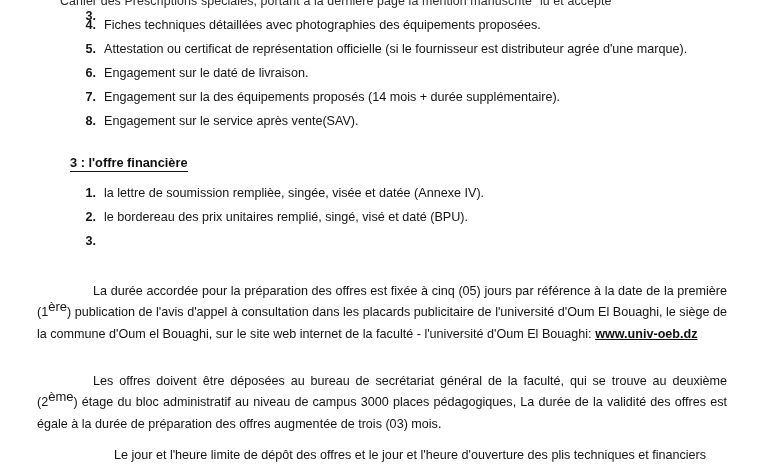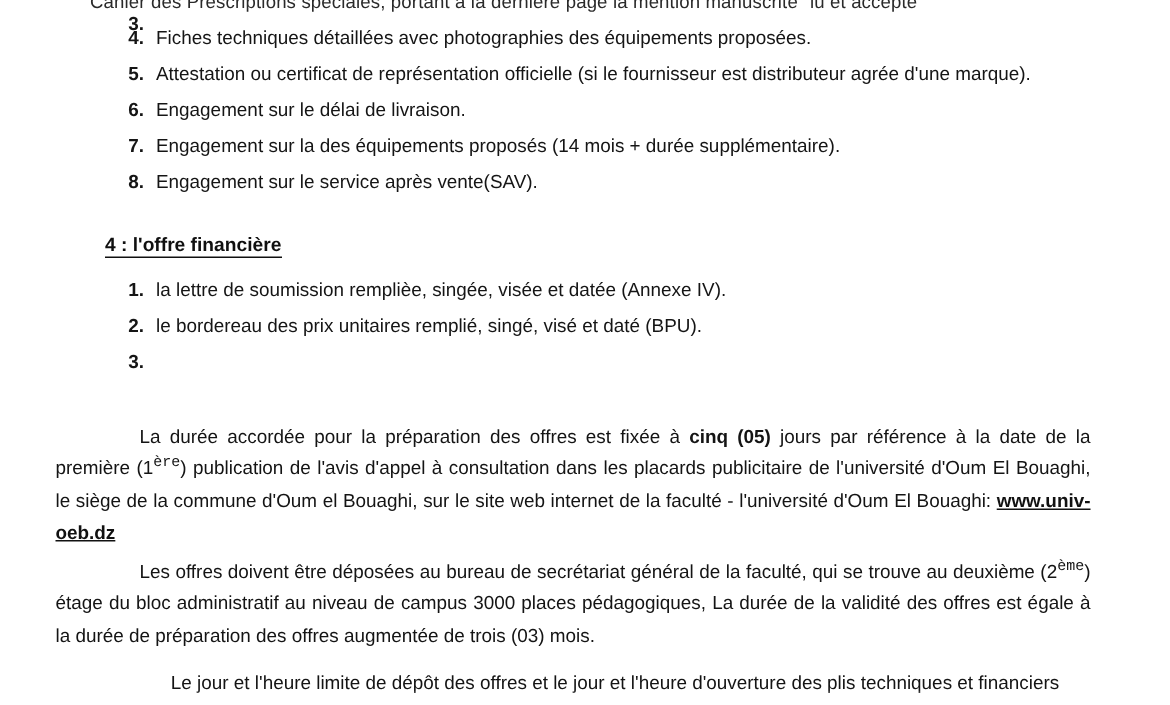--- a/index.html
+++ b/index.html
@@ -96,27 +96,26 @@
     font-size: 12.6px;
     line-height: 21.5px;
     color: #141414;
     text-align: center;
   }
   .para .indent {
     display: inline-block;
     width: 56px;
   }
   .para b {
-    font-weight: bold;
+    font-weight: normal;
   }
   sup {
-    font-size: 10px;
+    font-size: 13px;
     vertical-align: super;
     line-height: 0;
-    font-family: Liberation Mono, monospace;
   }
   .link {
     color: #111111;
     font-weight: bold;
     text-decoration: underline;
   }
 
   .para-1 { top: 268px; }
   .para-2 { top: 358px; }
   .para-3 { top: 432px; }
@@ -160,34 +159,34 @@
     <li>
       <span class="num">4.</span>
       <span>Fiches techniques détaillées  avec photographies  des équipements proposées.</span>
     </li>
     <li>
       <span class="num">5.</span>
       <span>Attestation ou certificat de représentation officielle (si le fournisseur est distributeur agrée d'une marque).</span>
     </li>
     <li>
       <span class="num">6.</span>
-      <span>Engagement sur le délai de livraison.</span>
+      <span>Engagement sur le daté de livraison.</span>
     </li>
     <li>
       <span class="num">7.</span>
       <span>Engagement sur la des équipements proposés  (14 mois + durée supplémentaire).</span>
     </li>
     <li>
       <span class="num">8.</span>
       <span>Engagement sur le service après vente(SAV).</span>
     </li>
   </ol>
 
   <div class="section-title">
-    <span class="underline">4 : l'offre financière</span>
+    <span class="underline">3 : l'offre financière</span>
   </div>
 
   <ol class="numlist list-block-2">
     <li>
       <span class="num">1.</span>
       <span>la lettre de soumission remplièe, singée, visée et datée (Annexe IV).</span>
     </li>
     <li>
       <span class="num">2.</span>
       <span>le bordereau des prix unitaires remplié, singé, visé et daté (BPU).</span>

